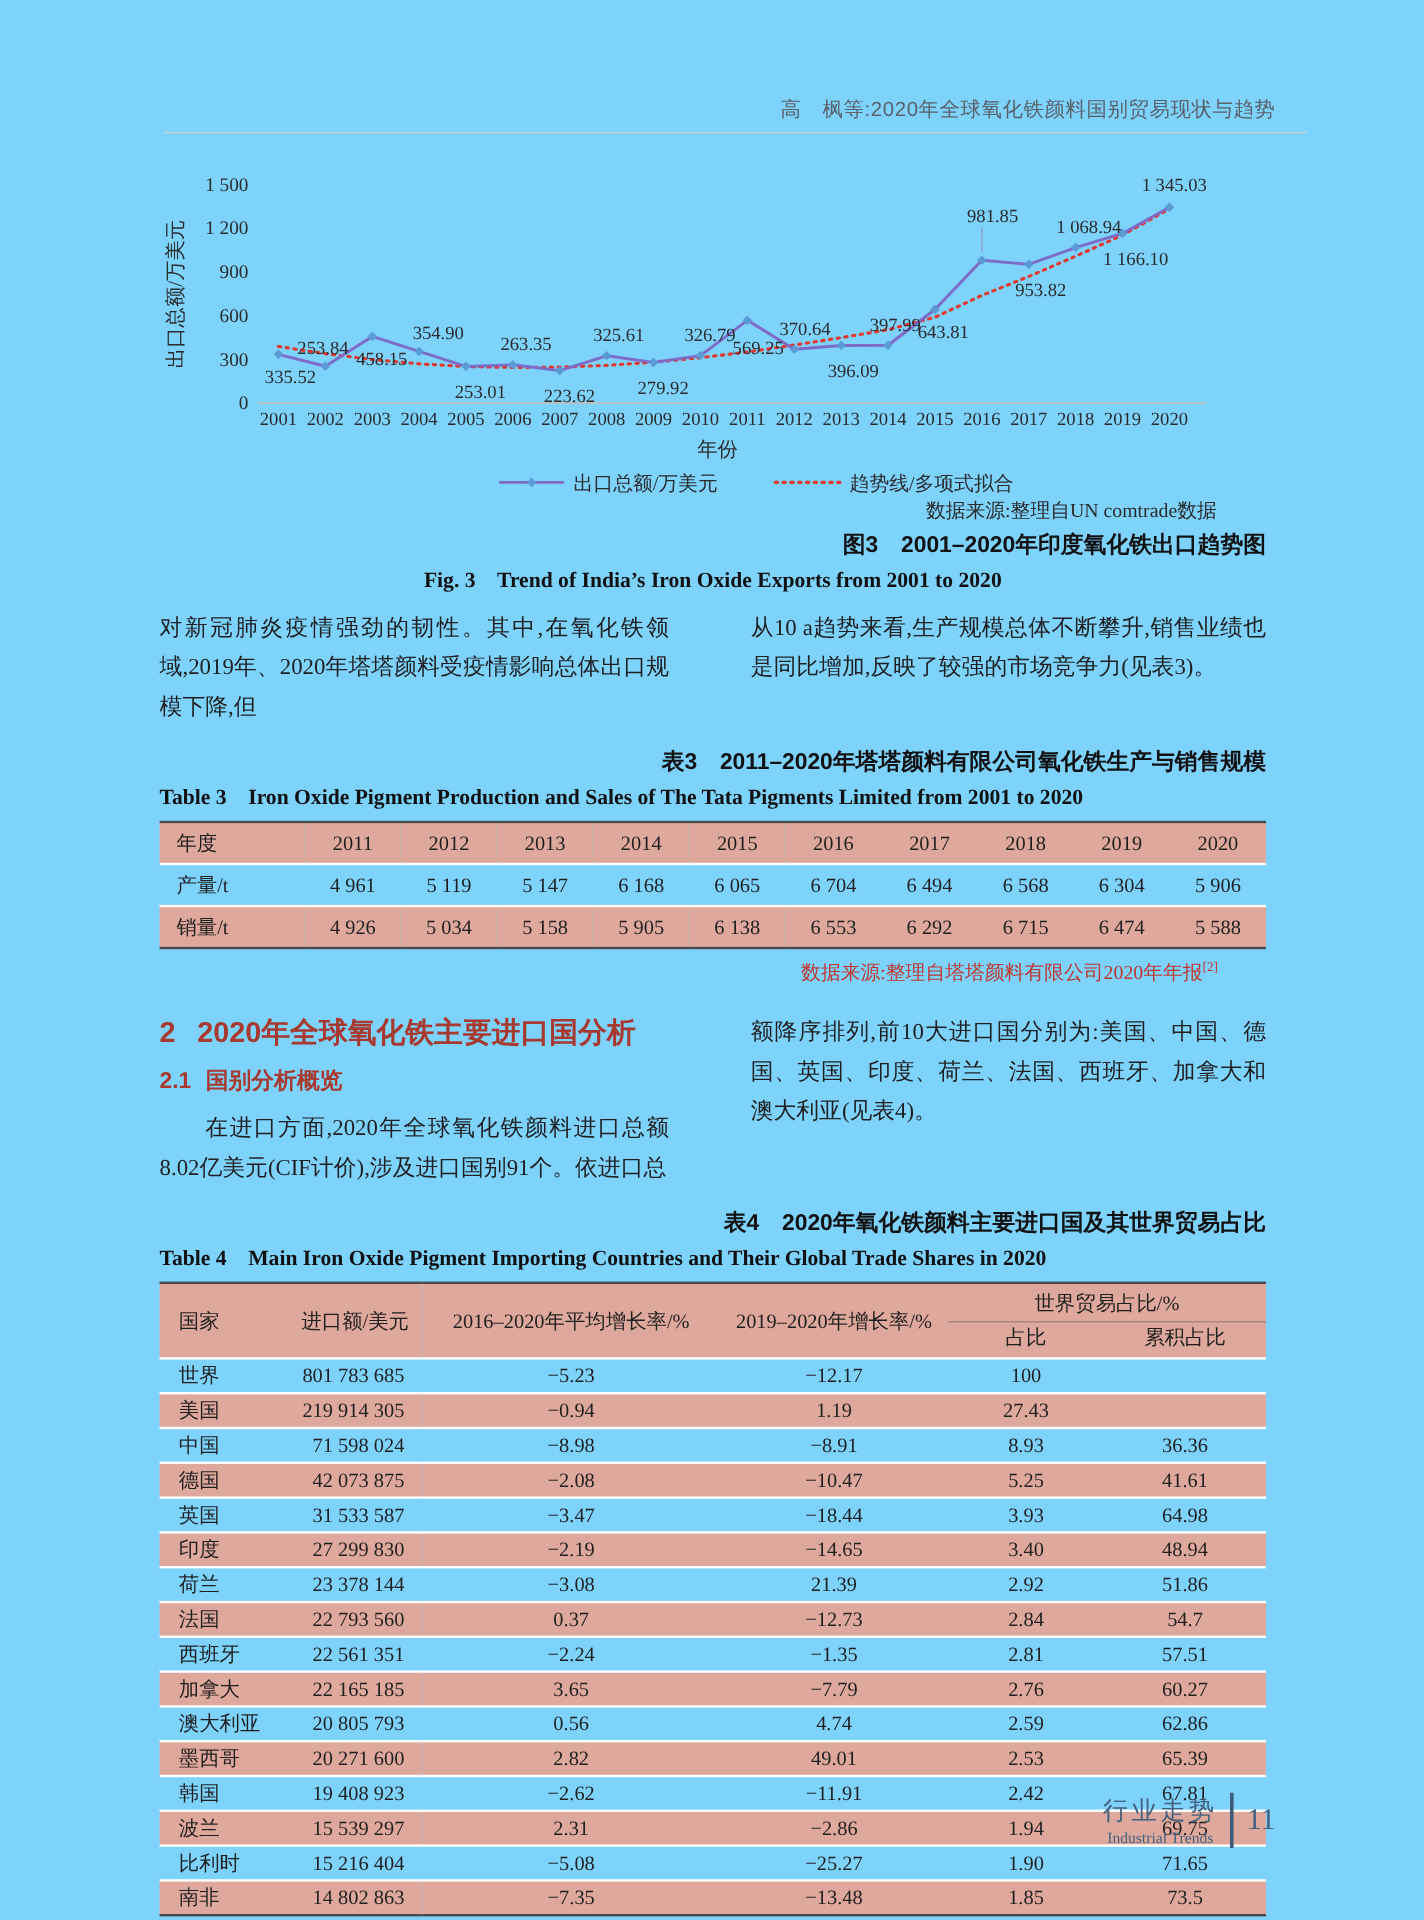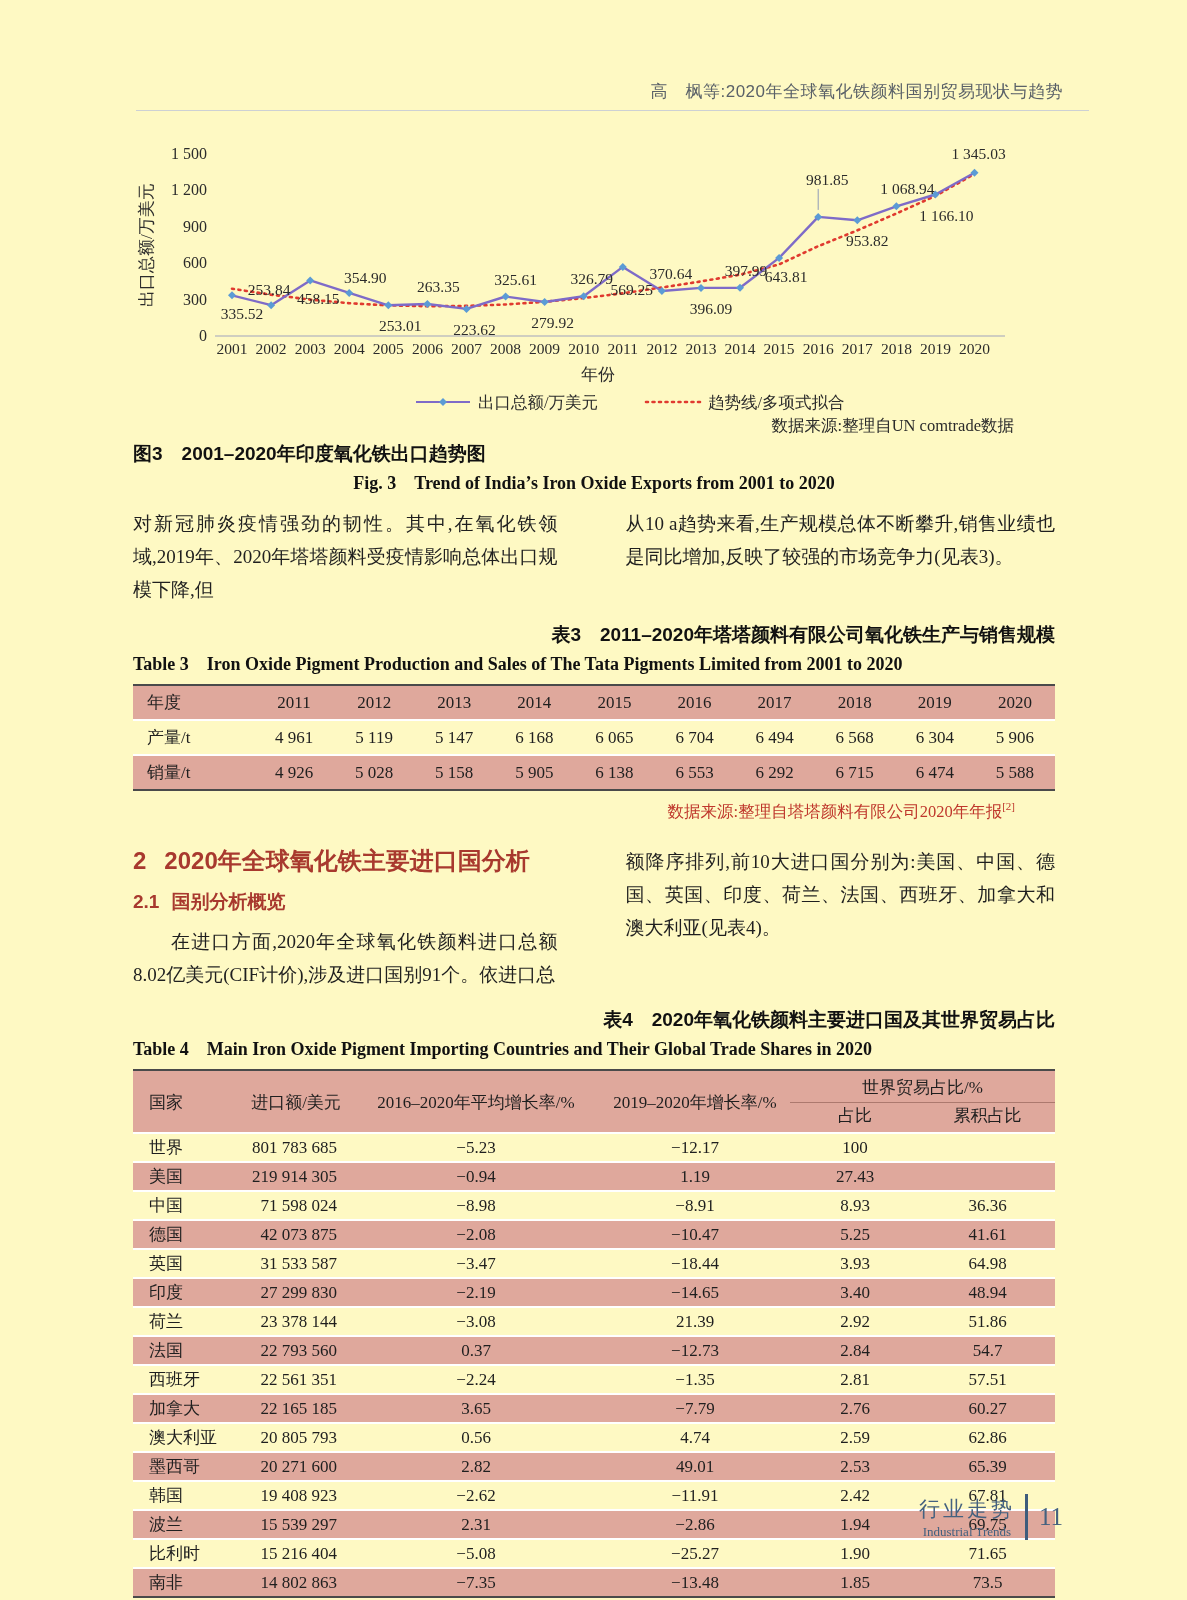--- a/index.html
+++ b/index.html
@@ -1,29 +1,29 @@
 <!DOCTYPE html>
 <html><head>
 <meta charset="utf-8">
 <style>
   html,body{margin:0;padding:0;background:#ffffff;}
-  .page{position:relative;width:1187px;height:1600px;background:#fef9c3;overflow:hidden;
+  .page{position:relative;width:1187px;height:1600px;background:#7dd3fc;overflow:hidden;
         font-family:"Liberation Serif","DejaVu Serif",serif;color:#1f1f1f;}
   
   .running-head{padding-top:80px;}
   .rh-text{width:1063px;text-align:right;font-size:17px;color:#5a6168;
            font-family:"Liberation Sans","DejaVu Sans",sans-serif;letter-spacing:.5px;}
   .rh-rule{margin:7px 0 0 136px;width:953px;height:1px;background:#cdd1d4;}
   
   .content{position:relative;margin-left:133px;width:922px;}
   
   .chart-host{margin-top:24px;}
   .chart-host svg{display:block;}
   .chart-host text{font-family:"Liberation Serif","DejaVu Serif",serif;fill:#2b2b2b;}
-  .fig-cap-zh{margin-top:2px;text-align:left;font-size:19px;font-weight:bold;
+  .fig-cap-zh{margin-top:2px;text-align:right;font-size:19px;font-weight:bold;
       font-family:"Liberation Sans","DejaVu Sans",sans-serif;color:#111;}
   .fig-cap-en{margin-top:4px;text-align:center;font-size:18px;font-weight:bold;color:#111;}
   
   .two-col{display:flex;margin-top:12px;gap:25px;}
   .two-col .colL{width:437px;margin-right:43px;}
   .two-col .colR{width:442px;}
   .two-col p{margin:0;font-size:19px;line-height:33px;text-align:justify;}
   p.indent{text-indent:2em;}
   
   .sec-h{margin:0 0 12px 0;font-size:24px;font-weight:bold;color:#a8392e;
@@ -208,21 +208,21 @@
             <td class="">6 065</td>
             <td class="">6 704</td>
             <td class="">6 494</td>
             <td class="">6 568</td>
             <td class="">6 304</td>
             <td class="">5 906</td>
           </tr>
           <tr>
             <td class="c0">销量/t</td>
             <td class="">4 926</td>
-            <td class="">5 028</td>
+            <td class="">5 034</td>
             <td class="">5 158</td>
             <td class="">5 905</td>
             <td class="">6 138</td>
             <td class="">6 553</td>
             <td class="">6 292</td>
             <td class="">6 715</td>
             <td class="">6 474</td>
             <td class="">5 588</td>
           </tr>
         </tbody>

